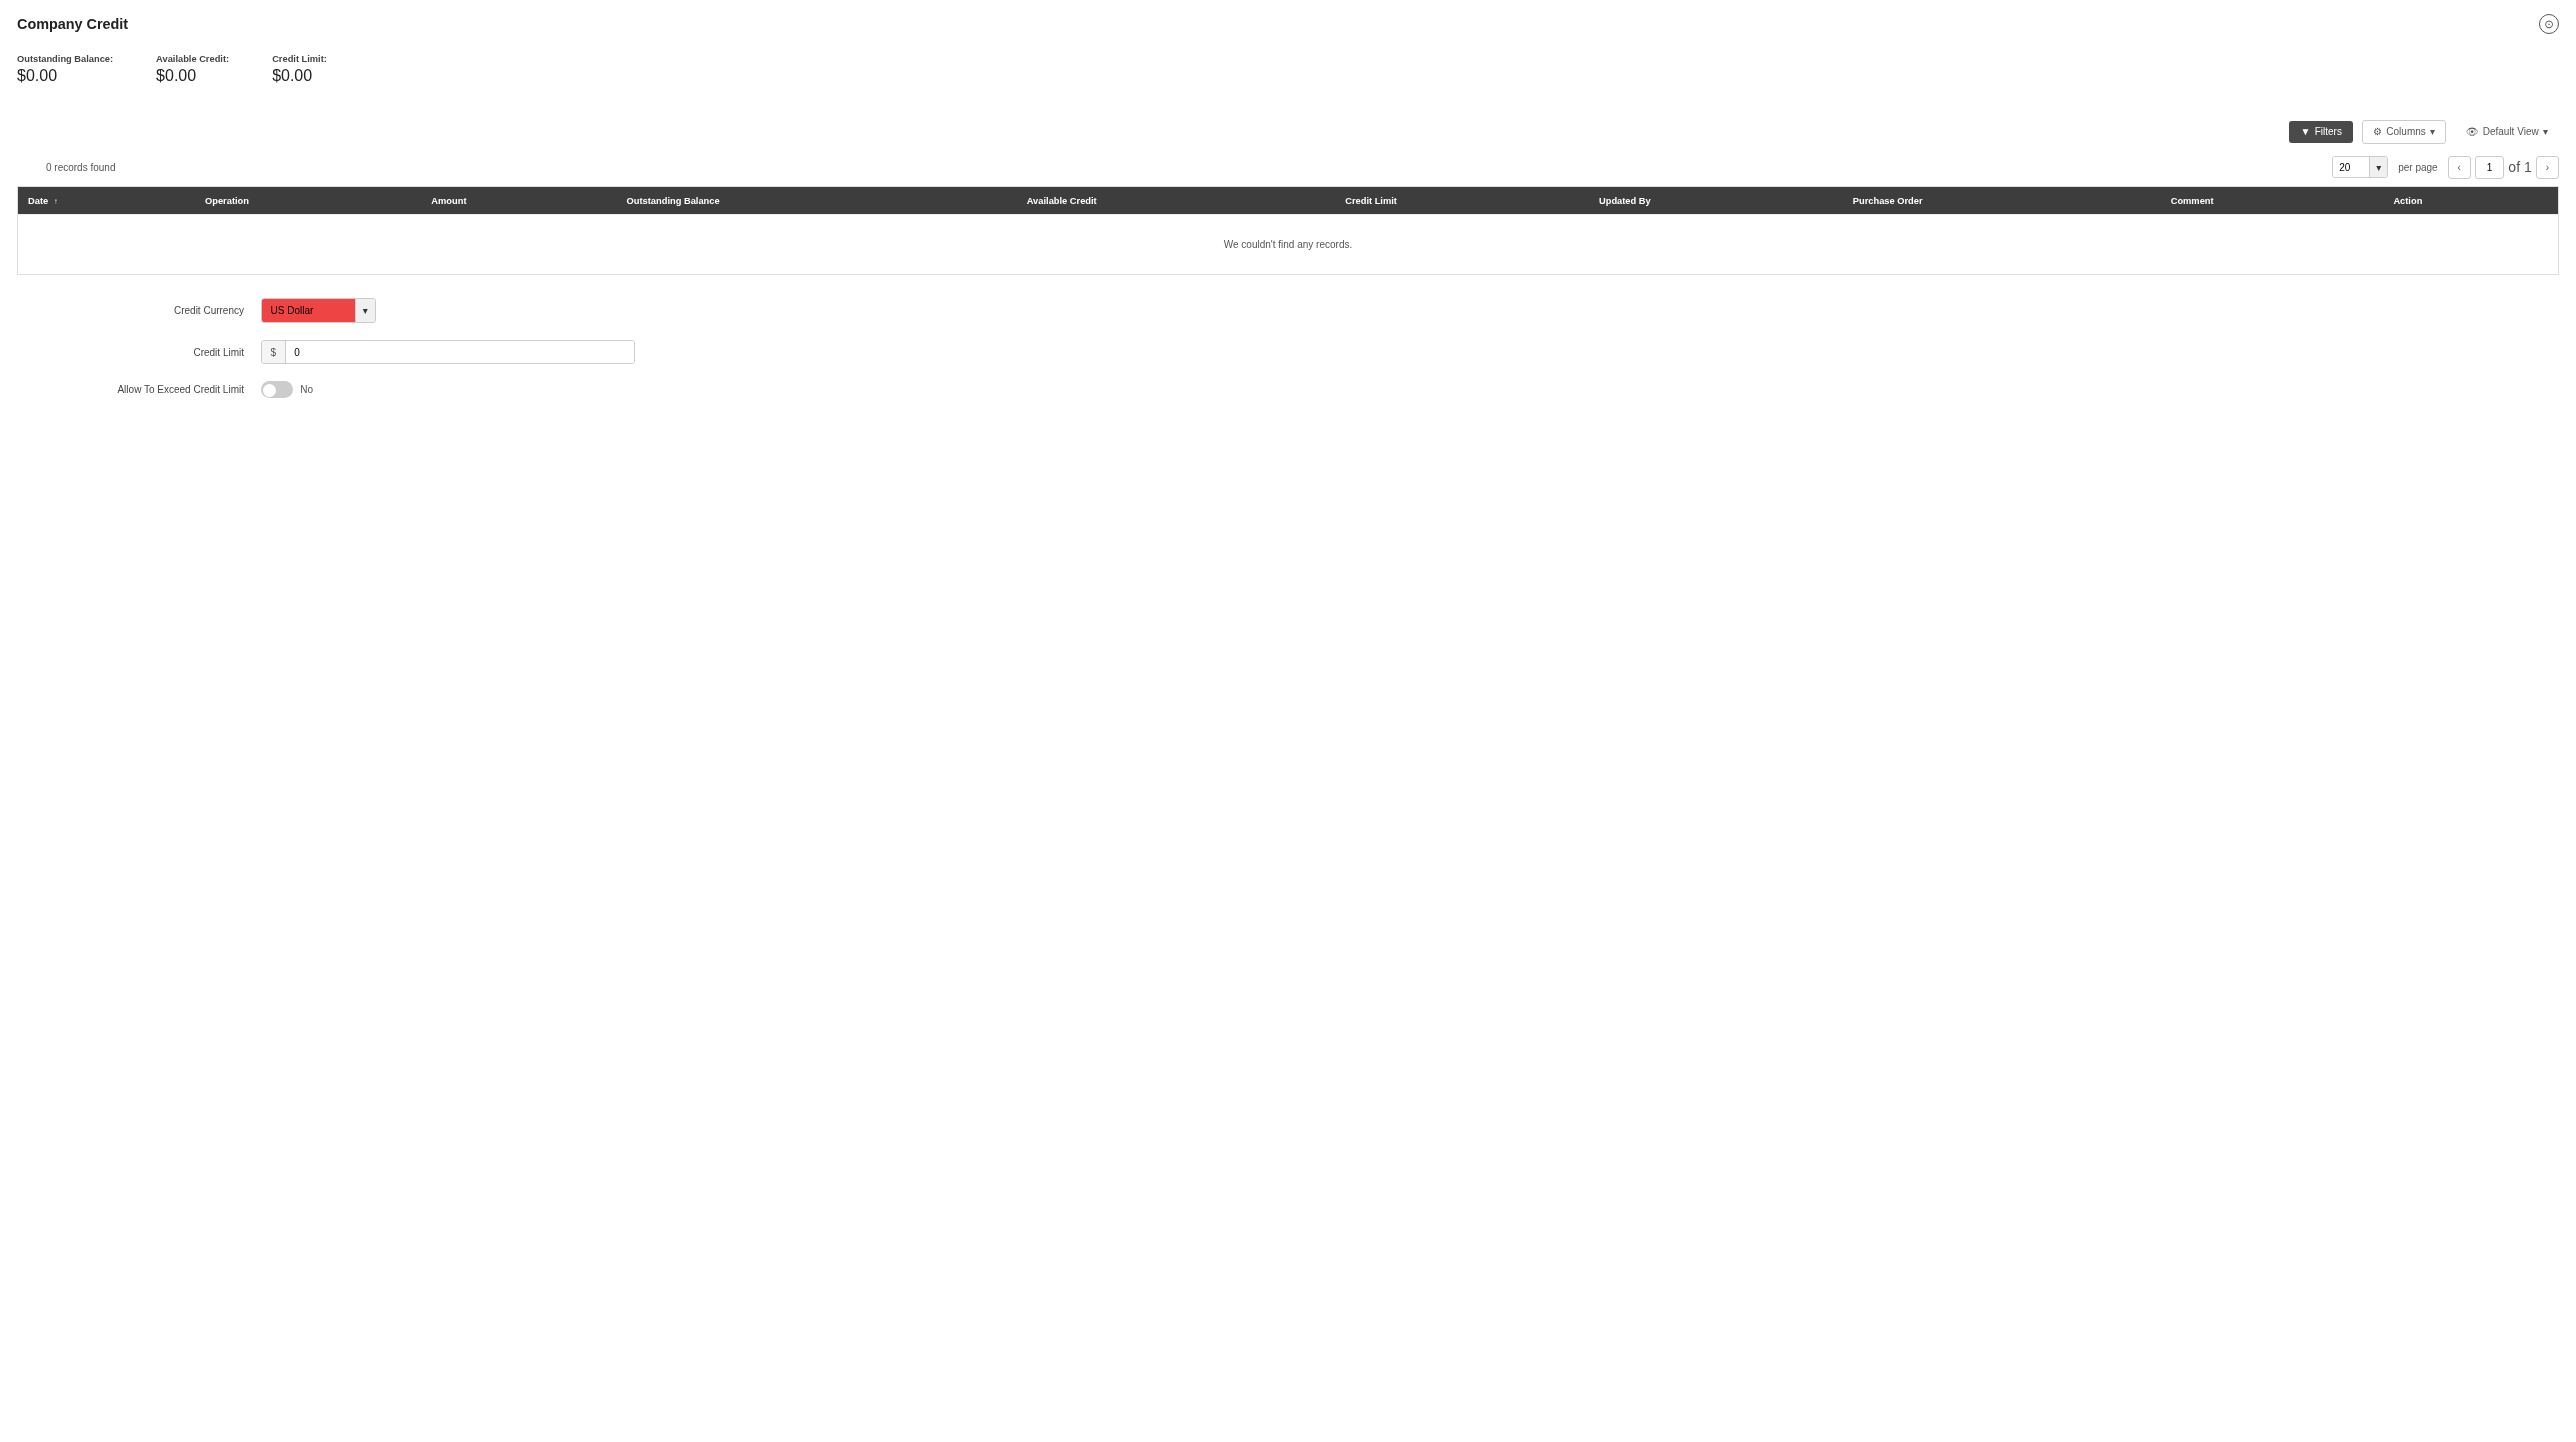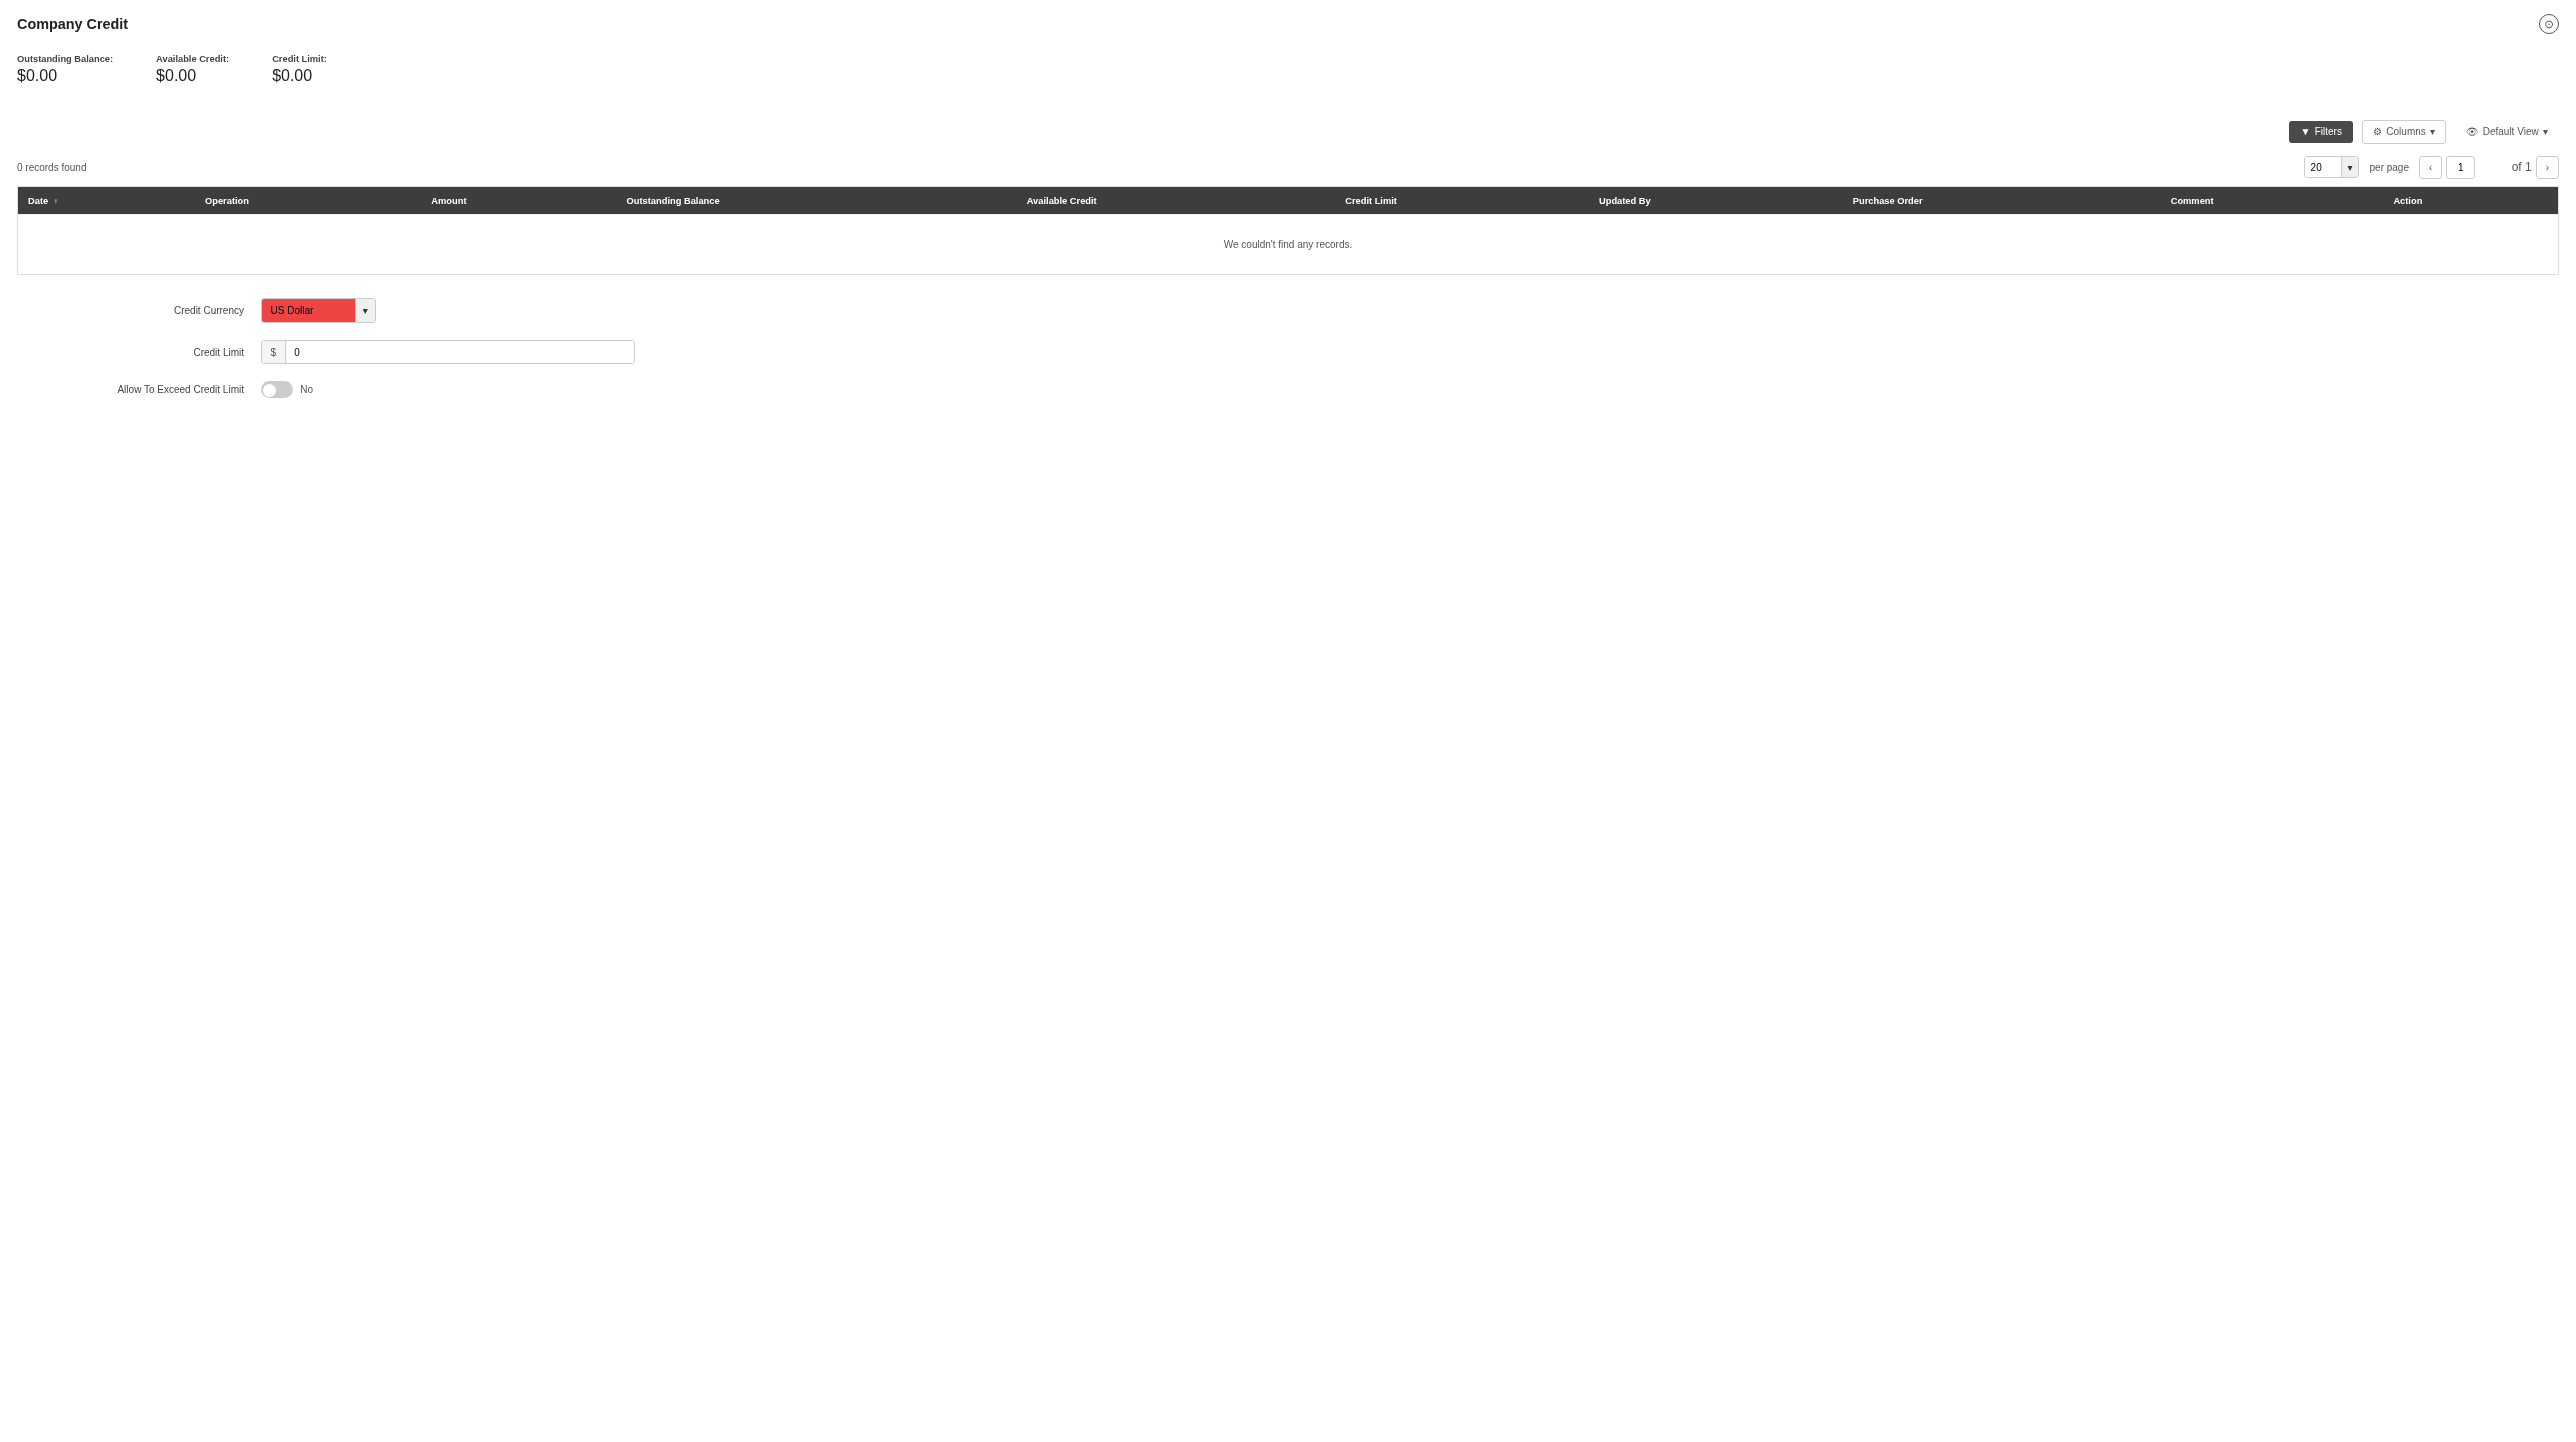--- a/index.html
+++ b/index.html
@@ -105,20 +105,21 @@
     
     .records-row {
       display: flex;
       justify-content: space-between;
       align-items: center;
       margin-bottom: 7.2px;
     }
     .records-found {
       font-size: 10px;
       color: #555;
+      margin-left: 29px;
     }
     .pagination-controls {
       display: flex;
       align-items: center;
       gap: 4.3px;
       padding-left: 48px;
     }
     .per-page-select {
       display: flex;
       align-items: center;
@@ -164,23 +165,22 @@
     }
     .page-input {
       border: 0.7px solid #ccc;
       border-radius: 2.9px;
       width: 29px;
       height: 23px;
       text-align: center;
       font-size: 10px;
     }
     .page-of {
-      font-size: 12px;
-      color: #555;
-      margin-left: 32px;
+      font-size: 14px;
+      color: #555;
     }
 
     
     .data-table {
       width: 100%;
       border-collapse: collapse;
       margin-bottom: 23px;
       border: 0.7px solid #ddd;
     }
     .data-table thead tr {

